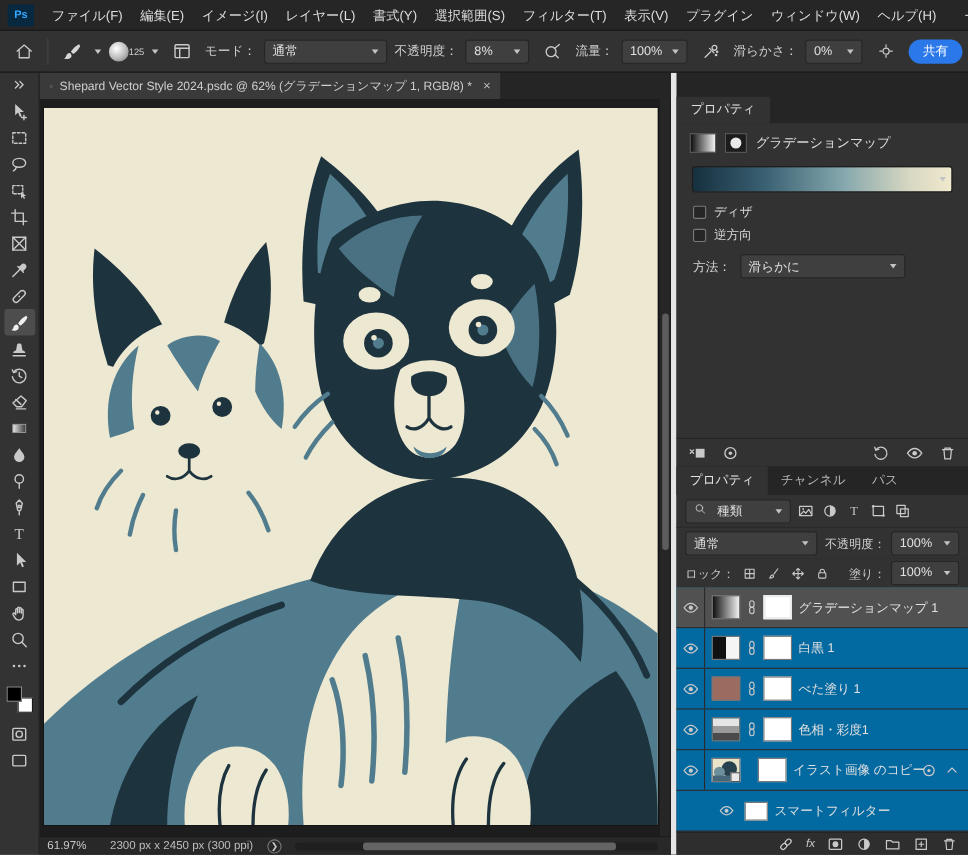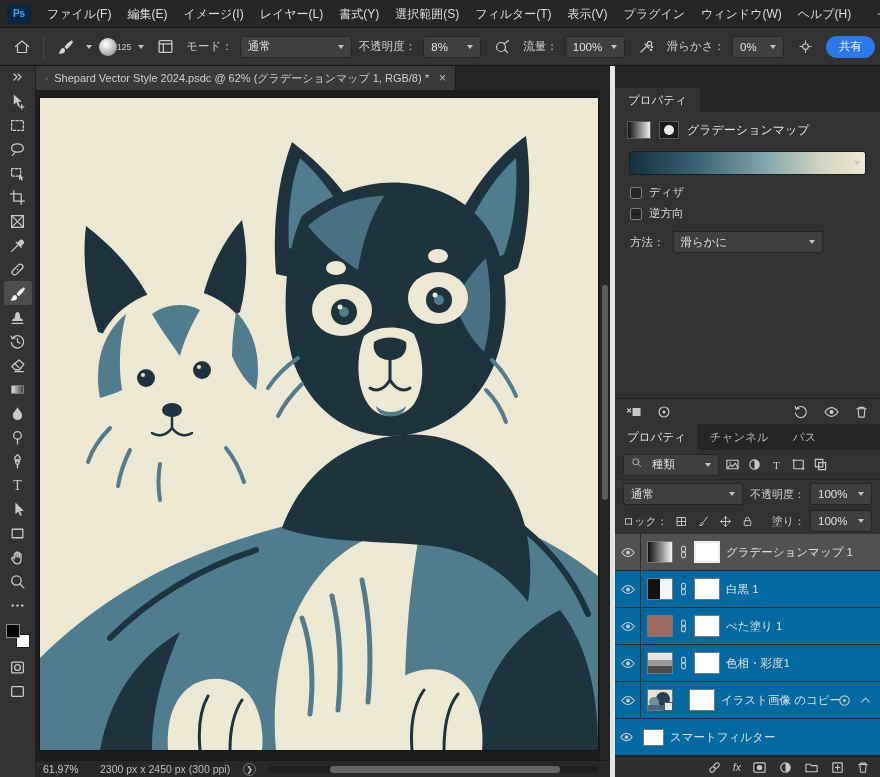--- a/index.html
+++ b/index.html
@@ -73,21 +73,21 @@
   .lock-row{height:26px;font-size:11px;color:#c9c9c9}
   .lock-ico{width:17px;height:16px;display:flex;align-items:center;justify-content:center}
   .lay-list{background:#0369a1;height:222px;flex:none;display:flex;flex-direction:column}
   .lrow{height:37px;display:flex;align-items:center;gap:6px;border-bottom:1px solid #2c2c2c;position:relative}
   .lrow.sel{background:#515151}
   .eye-cell{width:26px;align-self:stretch;display:flex;align-items:center;justify-content:center;border-right:1px solid #2a2a2a;flex:none}
   .thumb{width:26px;height:22px;border:1px solid #777;background:#fff;flex:none;position:relative}
   .thumb.mask{background:#ffffff}
   .thumb.sel-mask{border:2px solid #ededed}
   .lname{font-size:11.5px;color:#e0e0e0;white-space:nowrap}
-  .sub{}
+  .sub{padding-left:34px}
   .row-right{position:absolute;right:9px;top:0;height:100%;display:flex;align-items:center;gap:8px}
   .lay-foot{height:21px;margin-top:auto;background:#2e2e2e;border-top:1px solid #222;display:flex;align-items:center;justify-content:flex-end;gap:11px;padding:0 10px;flex:none}
   .fx-label{font-size:10.5px;font-style:italic;color:#c9c9c9}
   .so-badge{position:absolute;right:-1px;bottom:-1px;width:9px;height:9px;background:#e8e8e8;border:1px solid #555}
 </style>
 </head>
 <body>
 
 <div class="menubar">
   <div class="pslogo">Ps</div>

